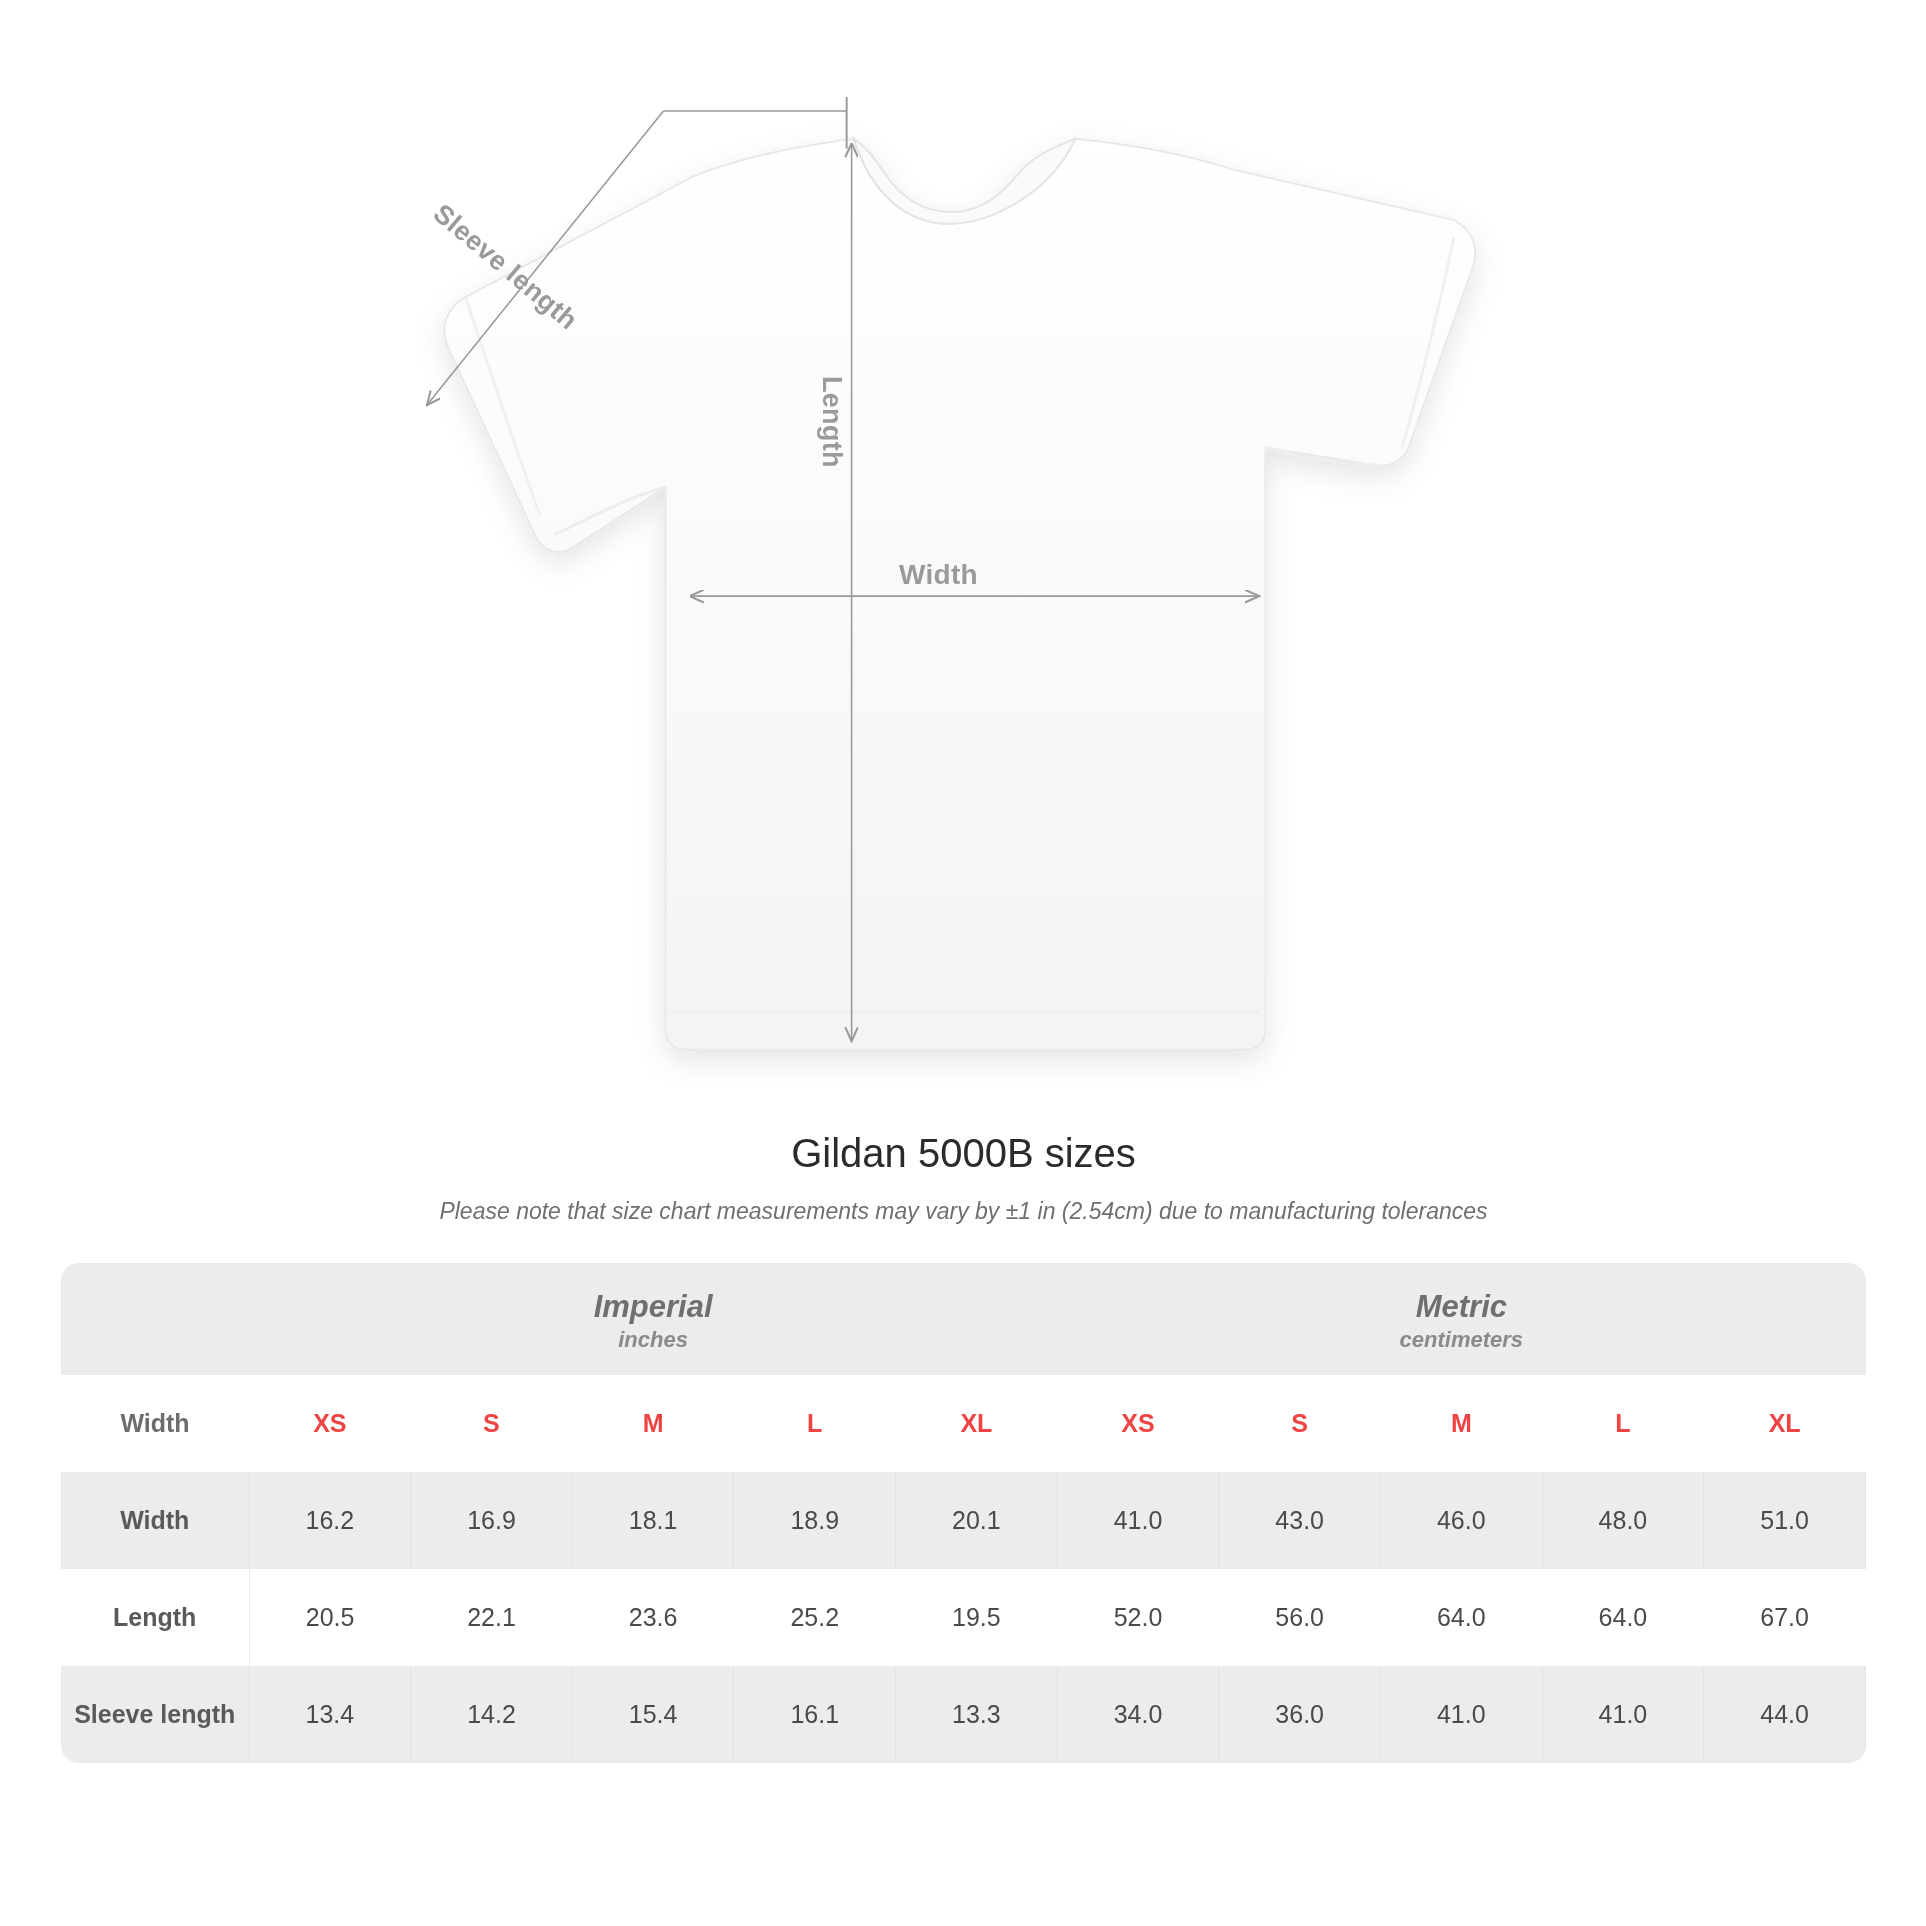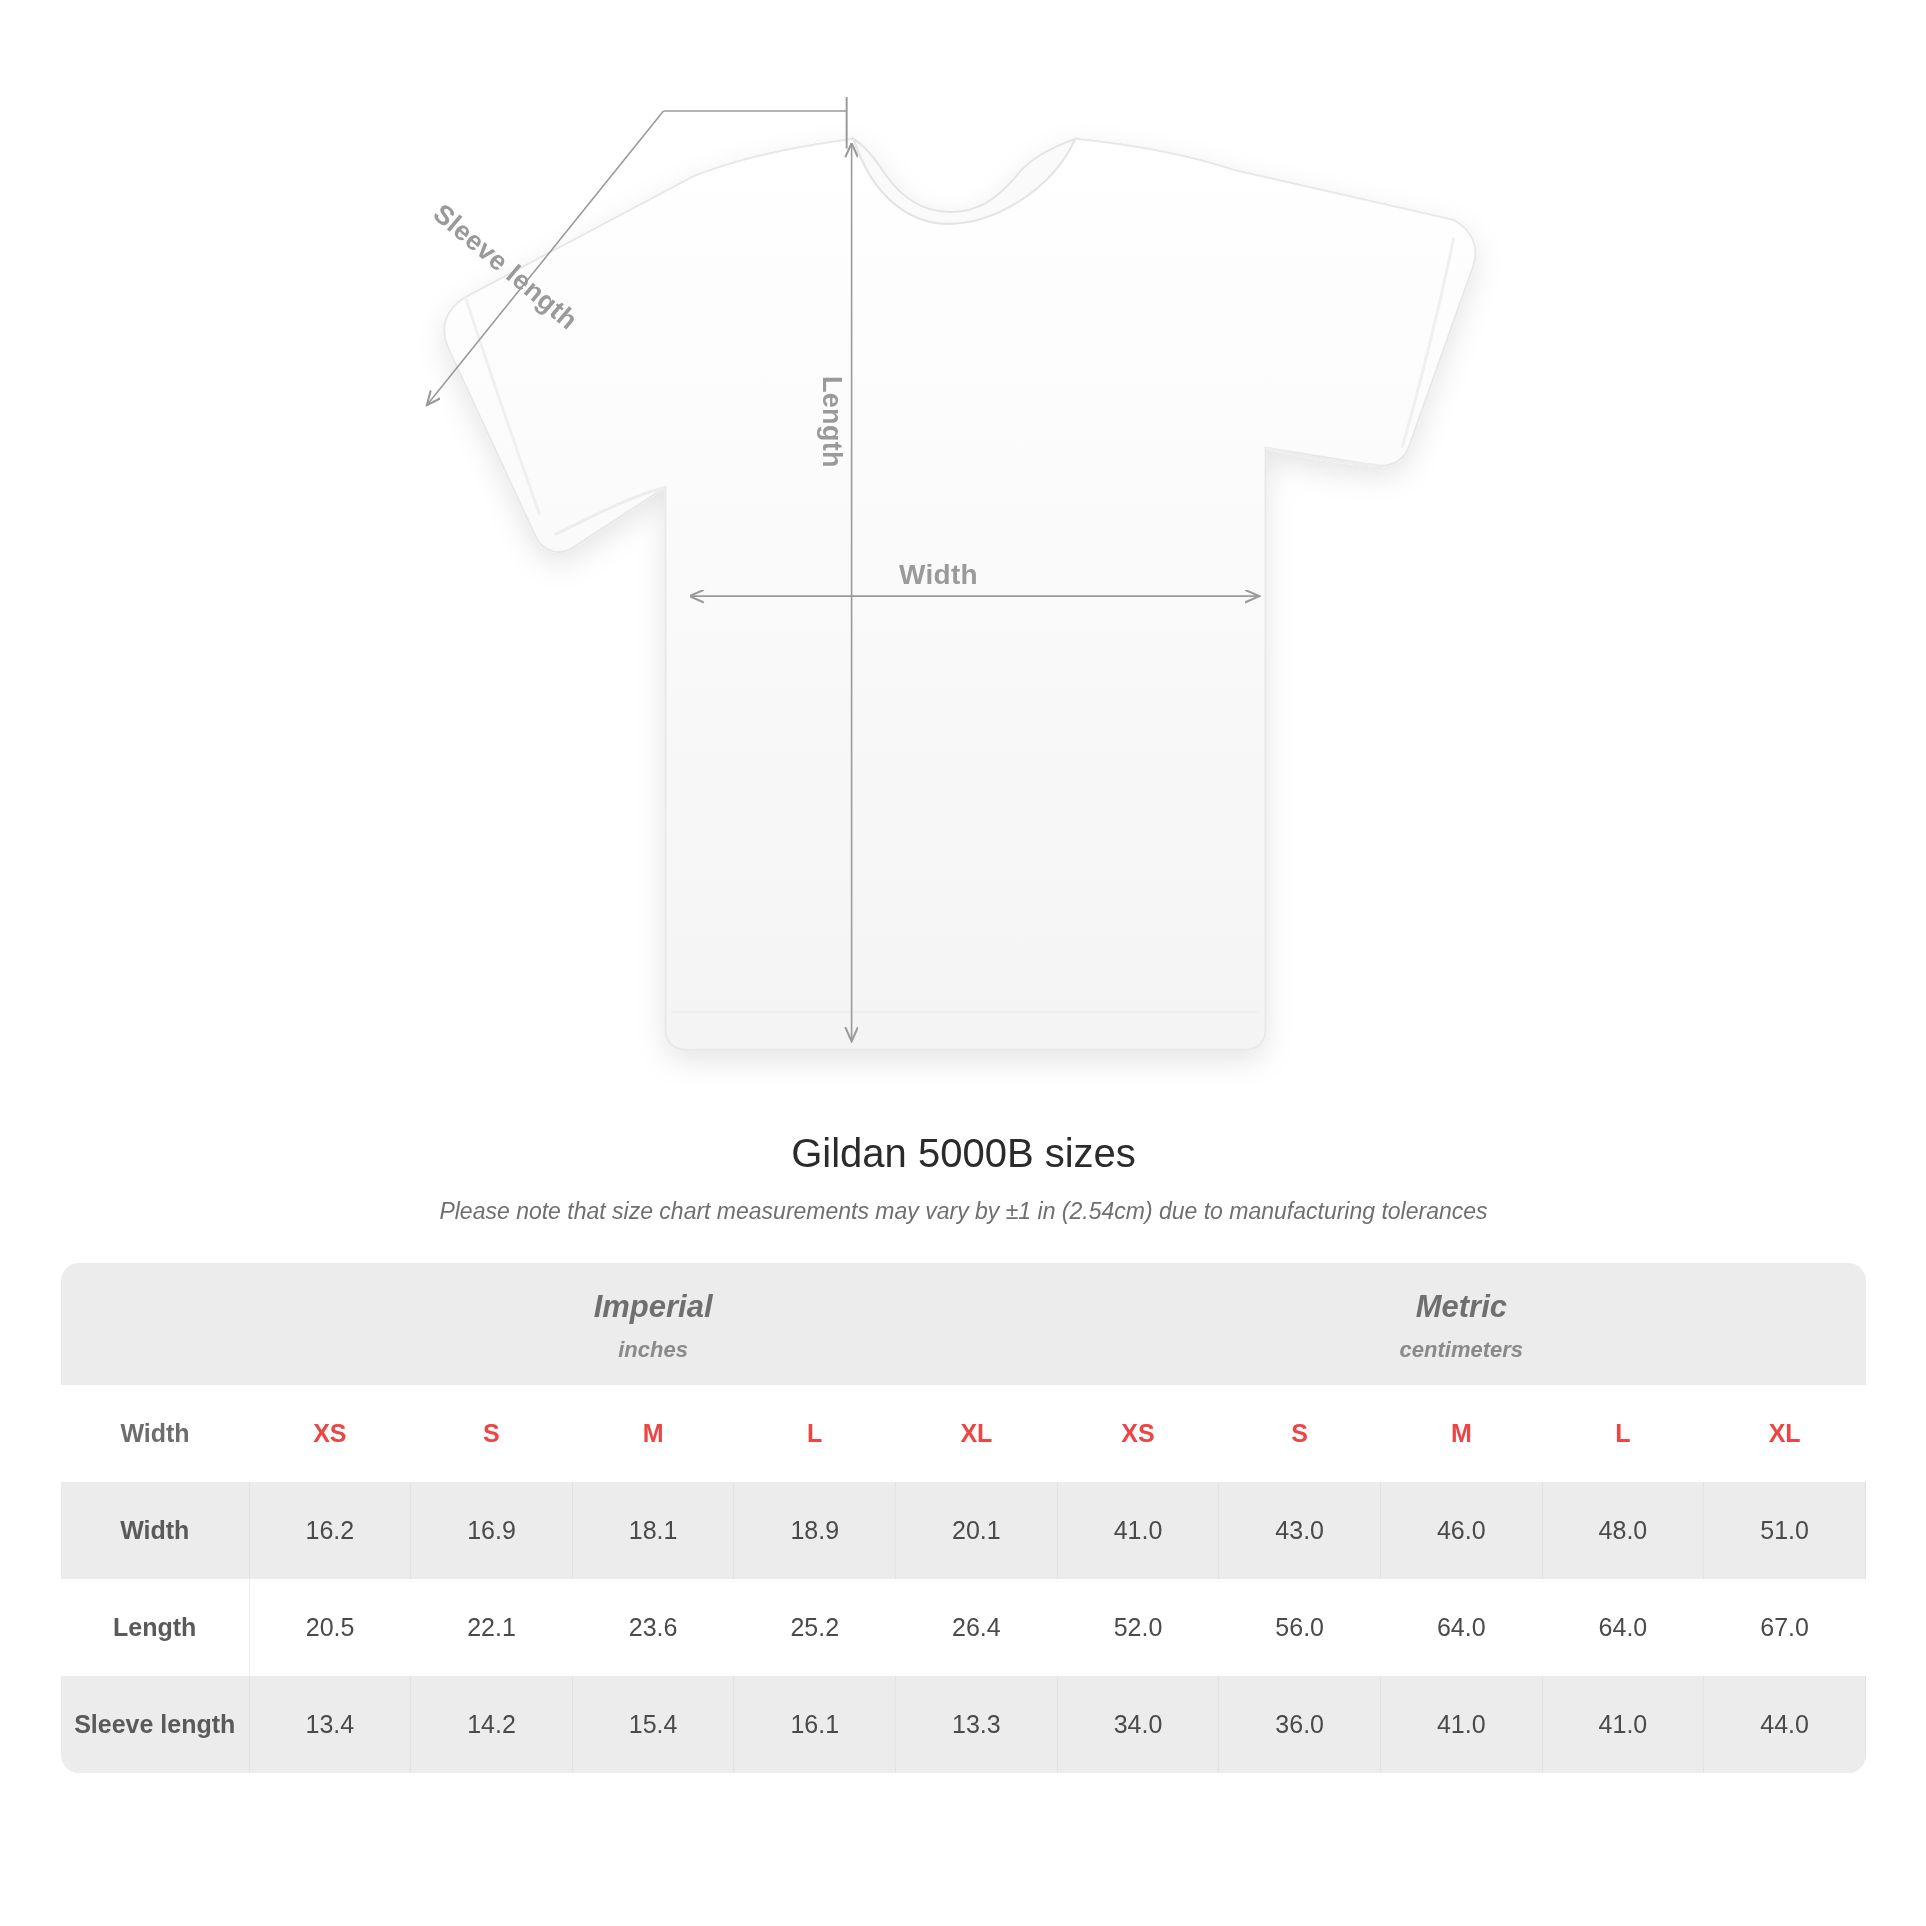--- a/index.html
+++ b/index.html
@@ -103,21 +103,21 @@
     font-size: 31px;
     font-style: italic;
     font-weight: bold;
     color: #6f6f6f;
   }
   .unit-sub {
     display: block;
     font-size: 22px;
     font-style: italic;
     color: #8a8a8a;
-    margin-top: 12px;
+    margin-top: 2px;
   }
   .unit-row th.blank {
     background: #ececec;
   }
 
   
   .size-row th {
     background: #ffffff;
     font-size: 25px;
     color: #ef4444;
@@ -285,21 +285,21 @@
         <td>46.0</td>
         <td>48.0</td>
         <td>51.0</td>
       </tr>
       <tr class="plain">
         <td class="rowhead">Length</td>
         <td>20.5</td>
         <td>22.1</td>
         <td>23.6</td>
         <td>25.2</td>
-        <td>26.4</td>
+        <td>19.5</td>
         <td>52.0</td>
         <td>56.0</td>
         <td>64.0</td>
         <td>64.0</td>
         <td>67.0</td>
       </tr>
       <tr class="shade">
         <td class="rowhead">Sleeve length</td>
         <td>13.4</td>
         <td>14.2</td>

